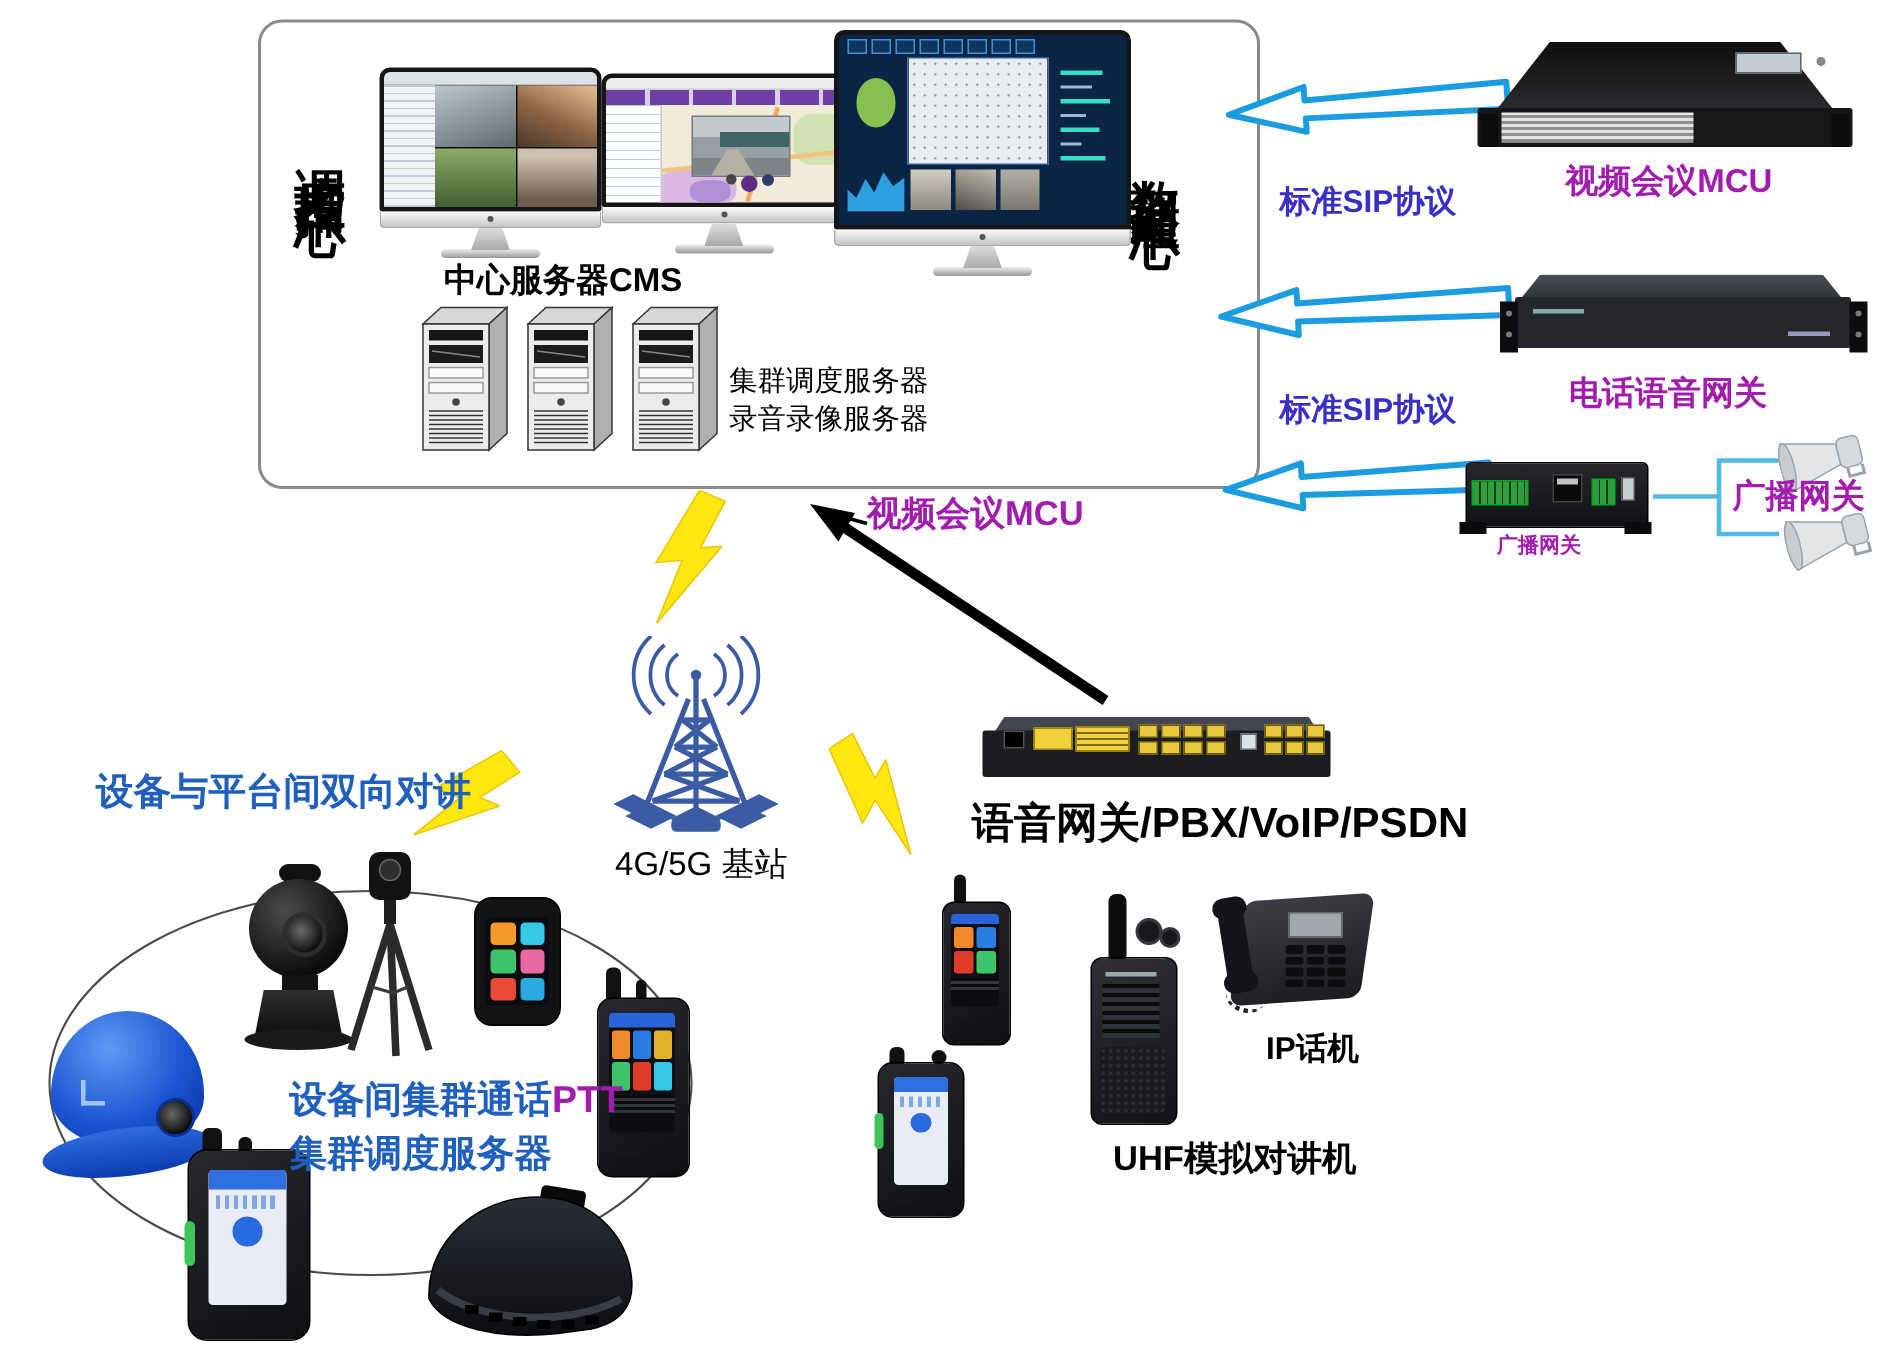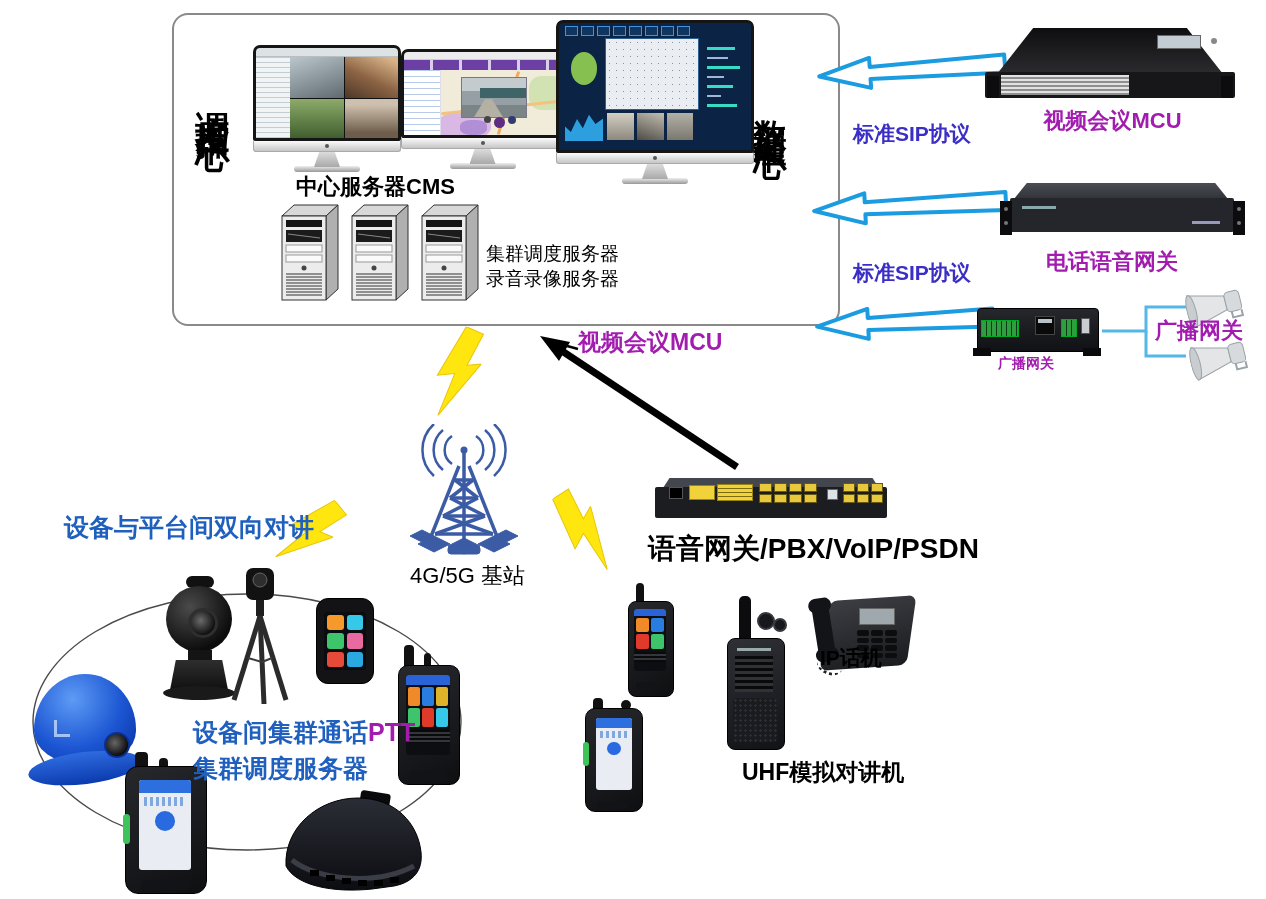--- a/index.html
+++ b/index.html
@@ -642,15 +642,15 @@
         <i></i>
         <i></i>
         <i></i>
         <i></i>
         <i></i>
         <i></i>
       </div>
     <div class="ip-hs"></div>
       <div class="ip-cord"></div>
   </div>
-  <div class="lbl black" style="left:820px;top:644px;width:110px;font-size:21px;z-index:3">IP话机</div>
+  <div class="lbl black" style="left:820px;top:685px;width:110px;text-align:center;font-size:21px;z-index:3">IP话机</div>
 
 </div>
 
 </body></html>

